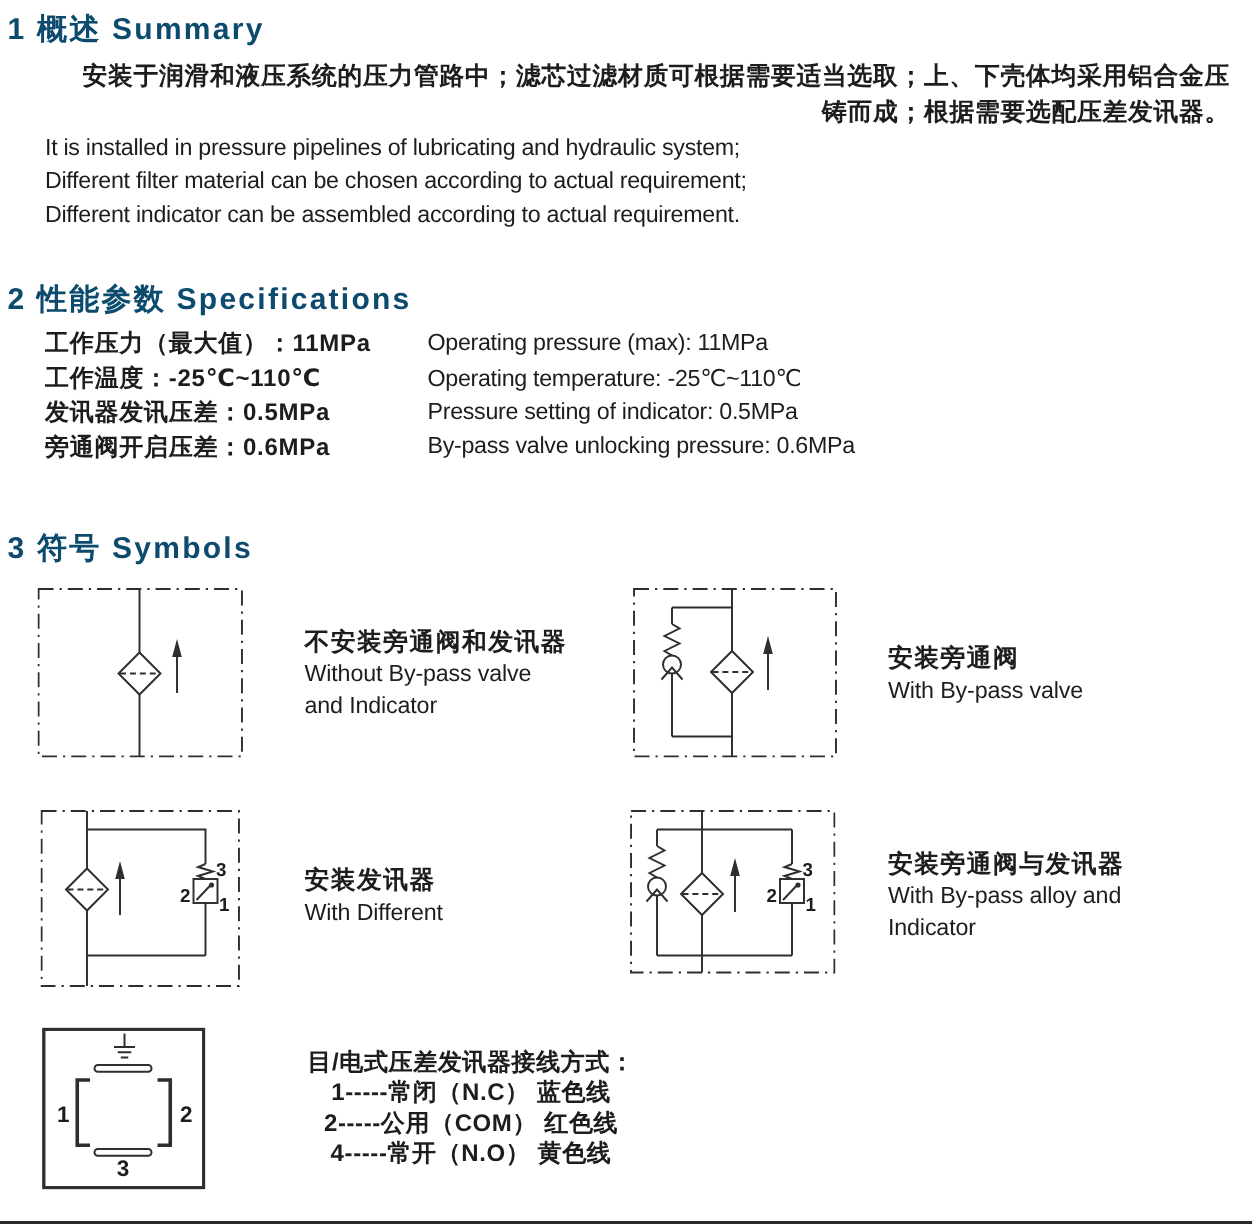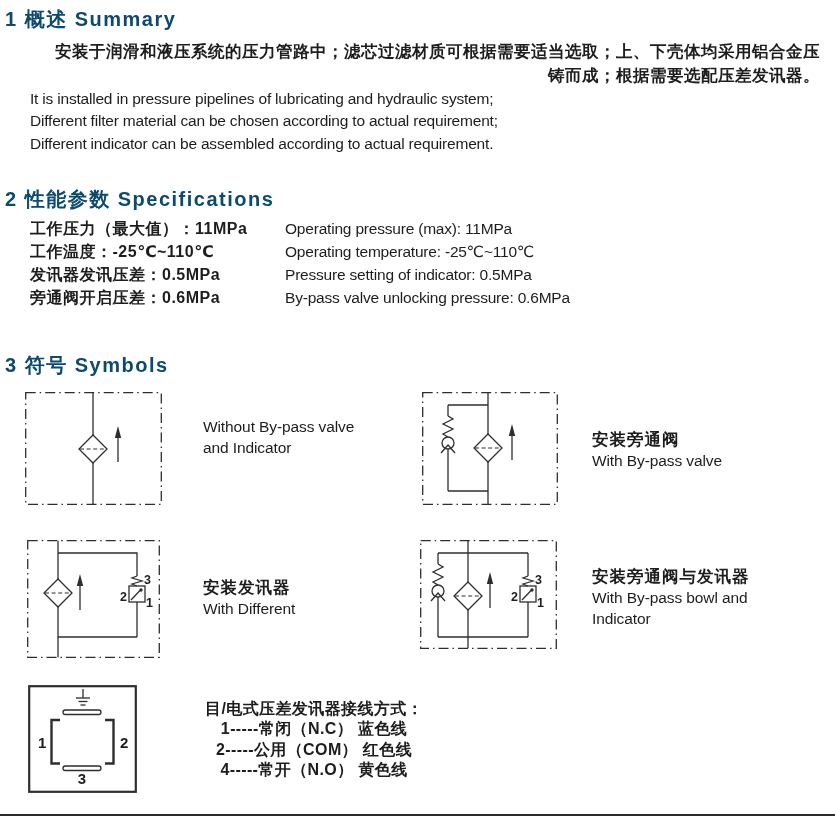--- a/index.html
+++ b/index.html
@@ -72,20 +72,21 @@
   <svg class="abs" style="left:25px;top:392px;" width="137" height="113" viewBox="0 0 137 113">
     <rect class="ddot" x="0.7" y="0.7" width="135.6" height="111.6"></rect>
     <line class="ln" x1="68" y1="0.7" x2="68" y2="43"></line>
     <line class="ln" x1="68" y1="71" x2="68" y2="112.3"></line>
     <polygon class="ln" points="68,43 82,57 68,71 54,57"></polygon>
     <line class="fdash" x1="55" y1="57" x2="81" y2="57"></line>
     <line class="ln" x1="93" y1="46" x2="93" y2="70"></line>
     <polygon class="fill" points="93,34 89.8,46 96.2,46"></polygon>
   </svg>
   <div class="abs sym-label" style="left:203px;top:417px;">
+    <div class="cn">不安装旁通阀和发讯器</div>
     <div class="en">Without By-pass valve</div>
     <div class="en">and Indicator</div>
   </div>
 
   <svg class="abs" style="left:422px;top:392px;" width="136" height="113" viewBox="0 0 136 113">
     <rect class="ddot" x="0.7" y="0.7" width="134.6" height="111.6"></rect>
     <line class="ln" x1="66" y1="0.7" x2="66" y2="42"></line>
     <line class="ln" x1="66" y1="70" x2="66" y2="112.3"></line>
     <polygon class="ln" points="66,42 80,56 66,70 52,56"></polygon>
     <line class="fdash" x1="53" y1="56" x2="79" y2="56"></line>
@@ -148,21 +149,21 @@
     <rect class="ln" x="100" y="46" width="16" height="16"></rect>
     <line class="ln" x1="102" y1="60" x2="111" y2="50.5"></line>
     <circle class="fill" cx="112" cy="50" r="1.7"></circle>
     <line class="ln" x1="108" y1="62" x2="108" y2="97"></line>
     <text class="port" x="98" y="61" text-anchor="end">2</text>
     <text class="port" x="115" y="44">3</text>
     <text class="port" x="117" y="67">1</text>
   </svg>
   <div class="abs sym-label" style="left:592px;top:565px;">
     <div class="cn">安装旁通阀与发讯器</div>
-    <div class="en">With By-pass bowl and</div>
+    <div class="en">With By-pass alloy and</div>
     <div class="en">Indicator</div>
   </div>
 
   <svg class="abs" style="left:28px;top:685px;" width="109" height="108" viewBox="0 0 109 108">
     <rect x="1.2" y="1.2" width="106.6" height="105.6" fill="none" stroke="#2e2e2e" stroke-width="2.2"></rect>
     <line class="ln" x1="55" y1="4" x2="55" y2="13"></line>
     <line class="ln" x1="48" y1="13" x2="62" y2="13"></line>
     <line class="ln" x1="50.5" y1="16.5" x2="59.5" y2="16.5"></line>
     <line class="ln" x1="52.5" y1="20" x2="57.5" y2="20"></line>
     <rect class="ln" x="35" y="25" width="38" height="4.5" rx="2.2" stroke-width="2"></rect>

